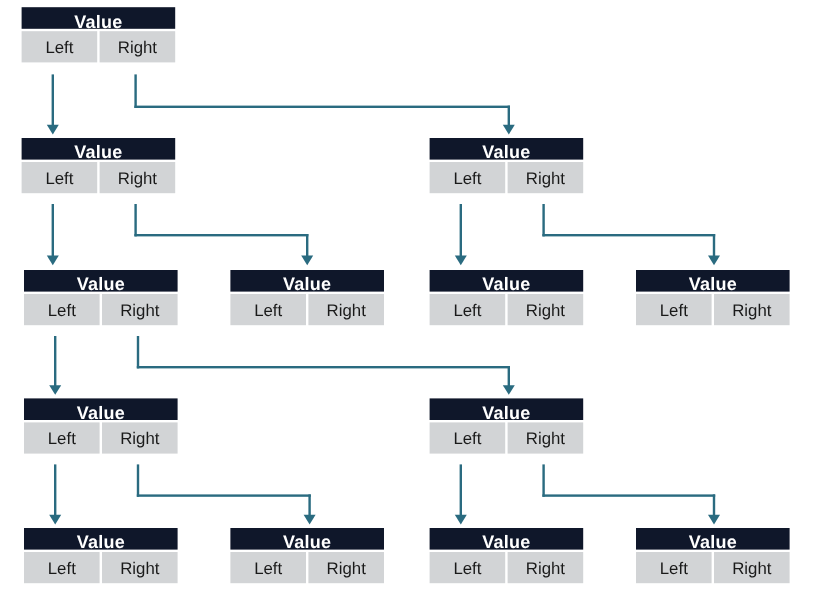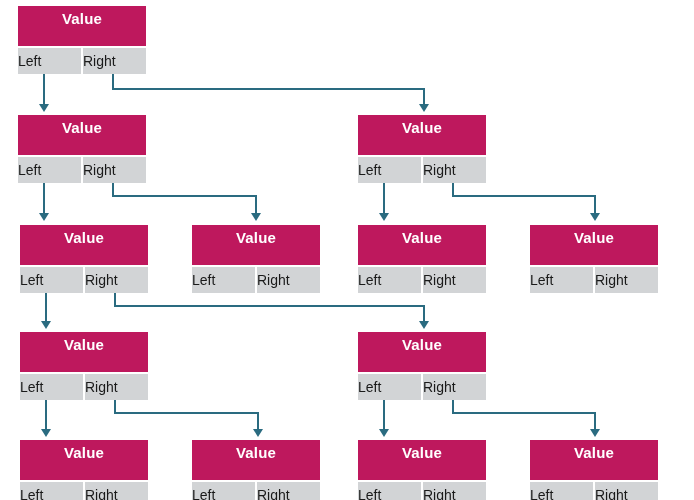--- a/index.html
+++ b/index.html
@@ -16,38 +16,39 @@
     height: 500px;
     background: #ffffff;
     overflow: hidden;
   }
   
   .node {
     position: absolute;
     width: 128px;
   }
   .node-value {
-    height: 40px;
+    height: 18px;
     line-height: 26px;
     text-align: center;
-    background: #be185d;
+    background: #0f172a;
     color: #ffffff;
     font-size: 15px;
     font-weight: bold;
     letter-spacing: .2px;
   }
   .node-children {
     display: flex;
     margin-top: 2px;
     height: 26px;
   }
   .node-cell {
     flex: 1 1 50%;
     height: 26px;
     line-height: 26px;
+    text-align: center;
     background: #d2d4d6;
     color: #1a1a1a;
     font-size: 14px;
   }
   .node-cell.left  { margin-right: 2px; }
 
   
   .edge-v {
     position: absolute;
     width: 2px;

